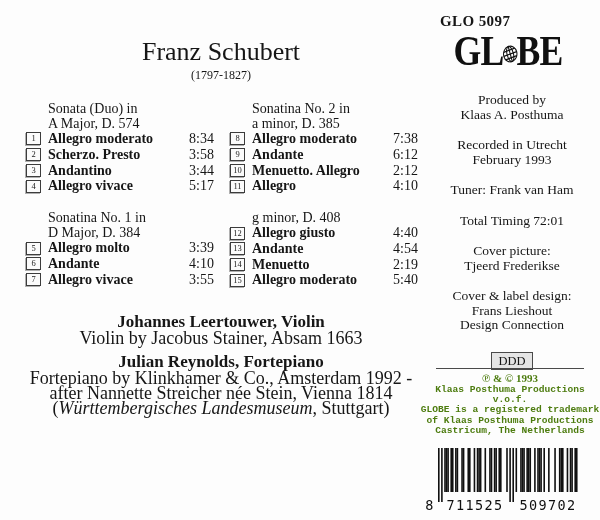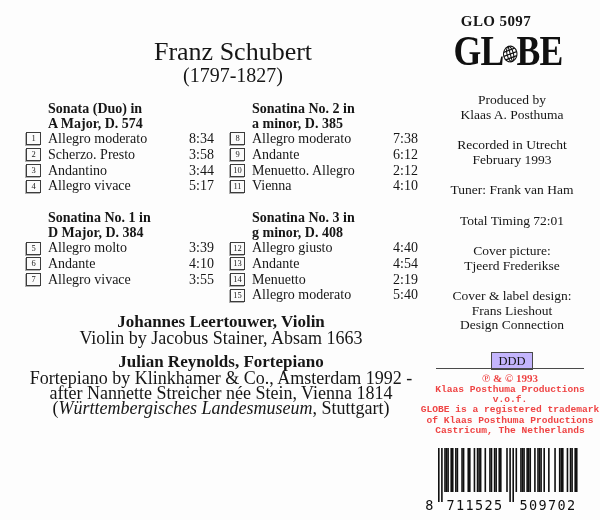--- a/index.html
+++ b/index.html
@@ -4,67 +4,67 @@
 <style>
   html,body{margin:0;padding:0;background:#fff;}
   .cover{
     position:relative;width:600px;height:520px;overflow:hidden;
     background:#fdfdfd;color:#161616;
     font-family:"Liberation Serif","DejaVu Serif",serif;
   }
   
   .catalog{
     position:absolute;top:13px;left:440px;width:112px;
-    text-align:center;font-weight:bold;font-size:15px;letter-spacing:.4px;
+    text-align:left;font-weight:bold;font-size:15px;letter-spacing:.4px;
   }
   .logo{
     position:absolute;top:28px;left:444px;width:128px;height:46px;
     display:flex;align-items:center;justify-content:center;
     font-weight:bold;font-size:42px;letter-spacing:-1px;color:#101010;
     transform:scaleX(.85);transform-origin:center;white-space:nowrap;
   }
   .logo .globe-svg{margin:0 -2px;transform:translateY(3px);}
   
-  .title-block{position:absolute;top:38px;left:12px;width:442px;text-align:center;}
+  .title-block{position:absolute;top:38px;left:0;width:442px;text-align:center;}
   .composer{font-size:26px;line-height:28px;}
-  .dates{font-size:20px;line-height:17px;margin-top:1px;}
+  .dates{font-size:12px;line-height:17px;margin-top:1px;}
   
   .col{position:absolute;top:101px;width:188px;font-size:14px;}
   .col1{left:26px;}
   .col2{left:230px;}
   .work{margin-bottom:16px;}
-  .work-heading{font-weight:bold;line-height:15px;padding-left:22px;}
+  .work-heading{font-weight:normal;line-height:15px;padding-left:22px;}
   .track-row{display:flex;align-items:center;height:15.8px;}
   .tnum{
     flex:0 0 auto;width:13px;height:11px;border:1px solid #3c3c3c;
     box-shadow:-1px 1px 0 #b0b0b0;background:#fbfbfb;
     font-size:8.5px;line-height:11px;text-align:center;margin-right:7px;color:#222;
   }
-  .ttitle{flex:1;white-space:nowrap;}
+  .ttitle{flex:1;white-space:nowrap;font-weight:bold;}
   .ttime{flex:0 0 auto;text-align:right;}
   
   .performers{position:absolute;top:312px;left:0;width:442px;text-align:center;}
   .perf-name{font-weight:bold;font-size:17px;line-height:19px;}
   .perf-sub{font-size:18px;line-height:15px;text-align:center;}
   .perf-gap{height:6px;}
   .italic{font-style:italic;}
   
   .prod{
     position:absolute;top:93px;left:428px;width:168px;
     text-align:center;font-size:13.5px;line-height:14.5px;
   }
   .prod-group{margin-bottom:16px;}
   .ddd-box{
     display:inline-block;border:1px solid #4a4a4a;padding:0 6px;
-    font-size:12.5px;line-height:16px;margin-top:3px;background:#c4b5fd;
+    font-size:12.5px;line-height:16px;margin-top:3px;background:#e5e5e5;
   }
   .sep-line{position:absolute;top:368px;left:436px;width:148px;border-top:1px solid #4a4a4a;}
   .legal{
     position:absolute;top:372px;left:420px;width:180px;text-align:center;
-    font-weight:bold;color:#ef4444;
+    font-weight:bold;color:#4d7c0f;
   }
   .legal-first{font-size:11px;line-height:13px;}
   .legal-line{font-size:9.6px;line-height:10.2px;font-family:Liberation Mono, monospace;}
   
   .barcode{position:absolute;top:446px;left:426px;width:166px;height:68px;}
   .barcode svg{display:block;}
   .barcode .bars{fill:#101010;}
   .barcode text{
     font-family:"DejaVu Sans Mono","Liberation Mono",monospace;
     font-size:13.5px;letter-spacing:1.4px;fill:#101010;
@@ -156,26 +156,25 @@
           <span class="ttitle">Andante</span>
           <span class="ttime">6:12</span>
         </div>
       <div class="track-row">
           <span class="tnum">10</span>
           <span class="ttitle">Menuetto. Allegro</span>
           <span class="ttime">2:12</span>
         </div>
       <div class="track-row">
           <span class="tnum">11</span>
-          <span class="ttitle">Vienna</span>
+          <span class="ttitle">Allegro</span>
           <span class="ttime">4:10</span>
         </div>
     </div>
     <div class="work">
-      <div class="work-heading">Sonatina No. 3 in</div>
       <div class="work-heading">g minor, D. 408</div>
       <div class="track-row">
           <span class="tnum">12</span>
           <span class="ttitle">Allegro giusto</span>
           <span class="ttime">4:40</span>
         </div>
       <div class="track-row">
           <span class="tnum">13</span>
           <span class="ttitle">Andante</span>
           <span class="ttime">4:54</span>

